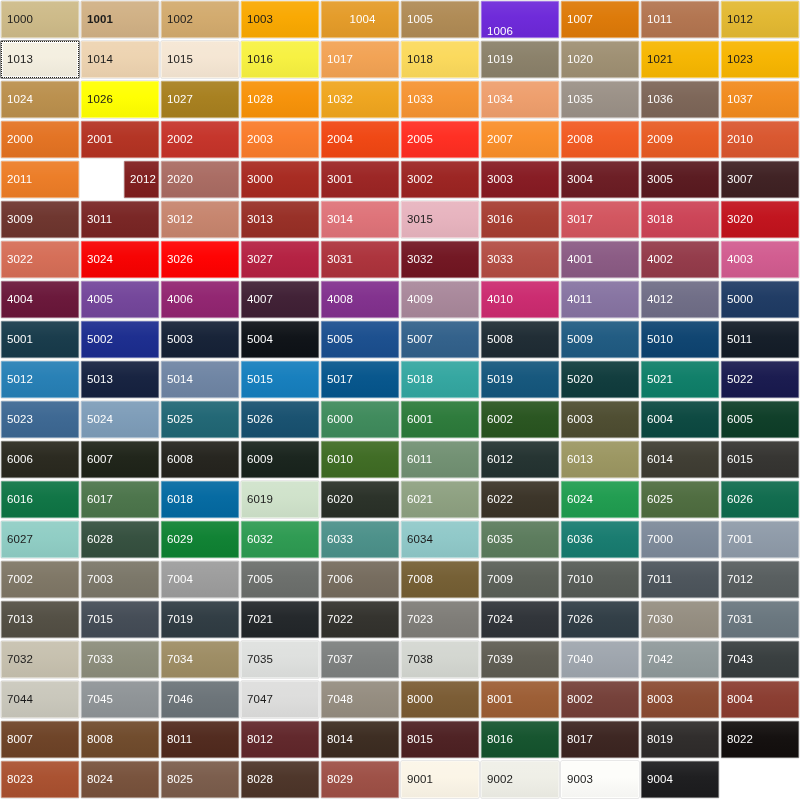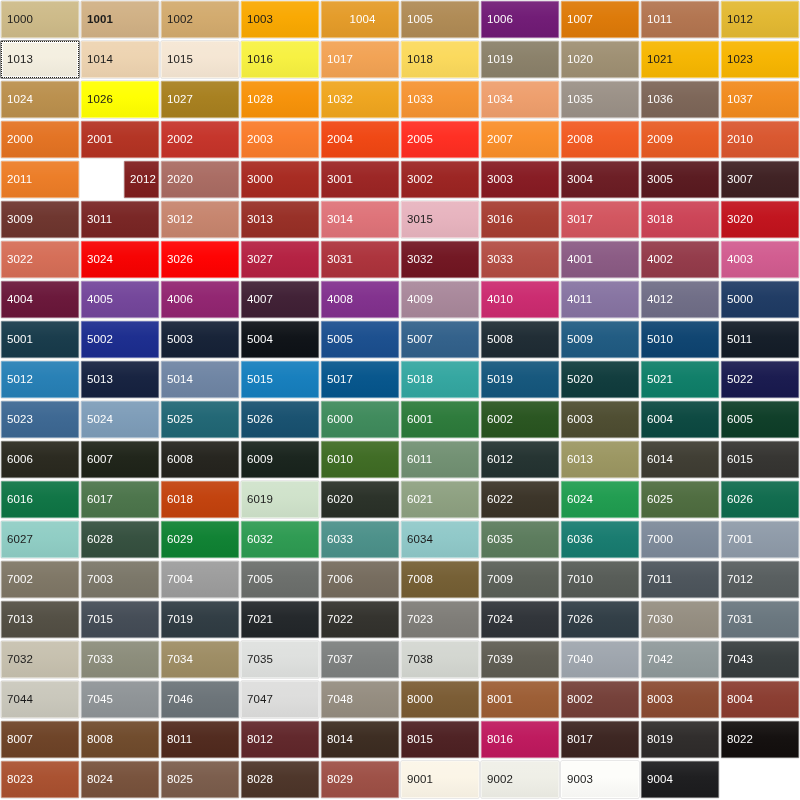--- a/index.html
+++ b/index.html
@@ -77,21 +77,21 @@
     </div>
     <div class="swatch light" style="background: rgb(249, 168, 0);">
       <span class="code">1003</span>
     </div>
     <div class="swatch dark" style="background: rgb(228, 155, 40); justify-content: center;">
       <span class="code">1004</span>
     </div>
     <div class="swatch dark" style="background: rgb(175, 138, 84);">
       <span class="code">1005</span>
     </div>
-    <div class="swatch dark" style="background: #701a75;">
+    <div class="swatch dark" style="background: #6d28d9; align-items: flex-end;">
       <span class="code">1006</span>
     </div>
     <div class="swatch dark" style="background: rgb(221, 121, 7);">
       <span class="code">1007</span>
     </div>
     <div class="swatch dark" style="background: rgb(178, 116, 79);">
       <span class="code">1011</span>
     </div>
     <div class="swatch light" style="background: rgb(226, 184, 49);">
       <span class="code">1012</span>
@@ -425,21 +425,21 @@
     </div>
     <div class="swatch dark" style="background: rgb(52, 51, 48);">
       <span class="code">6015</span>
     </div>
     <div class="swatch dark" style="background: rgb(14, 116, 68);">
       <span class="code">6016</span>
     </div>
     <div class="swatch dark" style="background: rgb(75, 116, 74);">
       <span class="code">6017</span>
     </div>
-    <div class="swatch dark" style="background: #c2410c;">
+    <div class="swatch dark" style="background: #0369a1;">
       <span class="code">6018</span>
     </div>
     <div class="swatch light" style="background: rgb(207, 226, 202);">
       <span class="code">6019</span>
     </div>
     <div class="swatch dark" style="background: rgb(41, 48, 39);">
       <span class="code">6020</span>
     </div>
     <div class="swatch dark" style="background: rgb(141, 160, 128);">
       <span class="code">6021</span>
@@ -617,21 +617,21 @@
     </div>
     <div class="swatch dark" style="background: rgb(96, 38, 42);">
       <span class="code">8012</span>
     </div>
     <div class="swatch dark" style="background: rgb(59, 43, 32);">
       <span class="code">8014</span>
     </div>
     <div class="swatch dark" style="background: rgb(77, 32, 34);">
       <span class="code">8015</span>
     </div>
-    <div class="swatch dark" style="background: #be185d; text-align: center;">
+    <div class="swatch dark" style="background: #14532d; text-align: center;">
       <span class="code">8016</span>
     </div>
     <div class="swatch dark" style="background: rgb(59, 36, 32);">
       <span class="code">8017</span>
     </div>
     <div class="swatch dark" style="background: rgb(46, 43, 42);">
       <span class="code">8019</span>
     </div>
     <div class="swatch dark" style="background: rgb(18, 14, 13);">
       <span class="code">8022</span>

